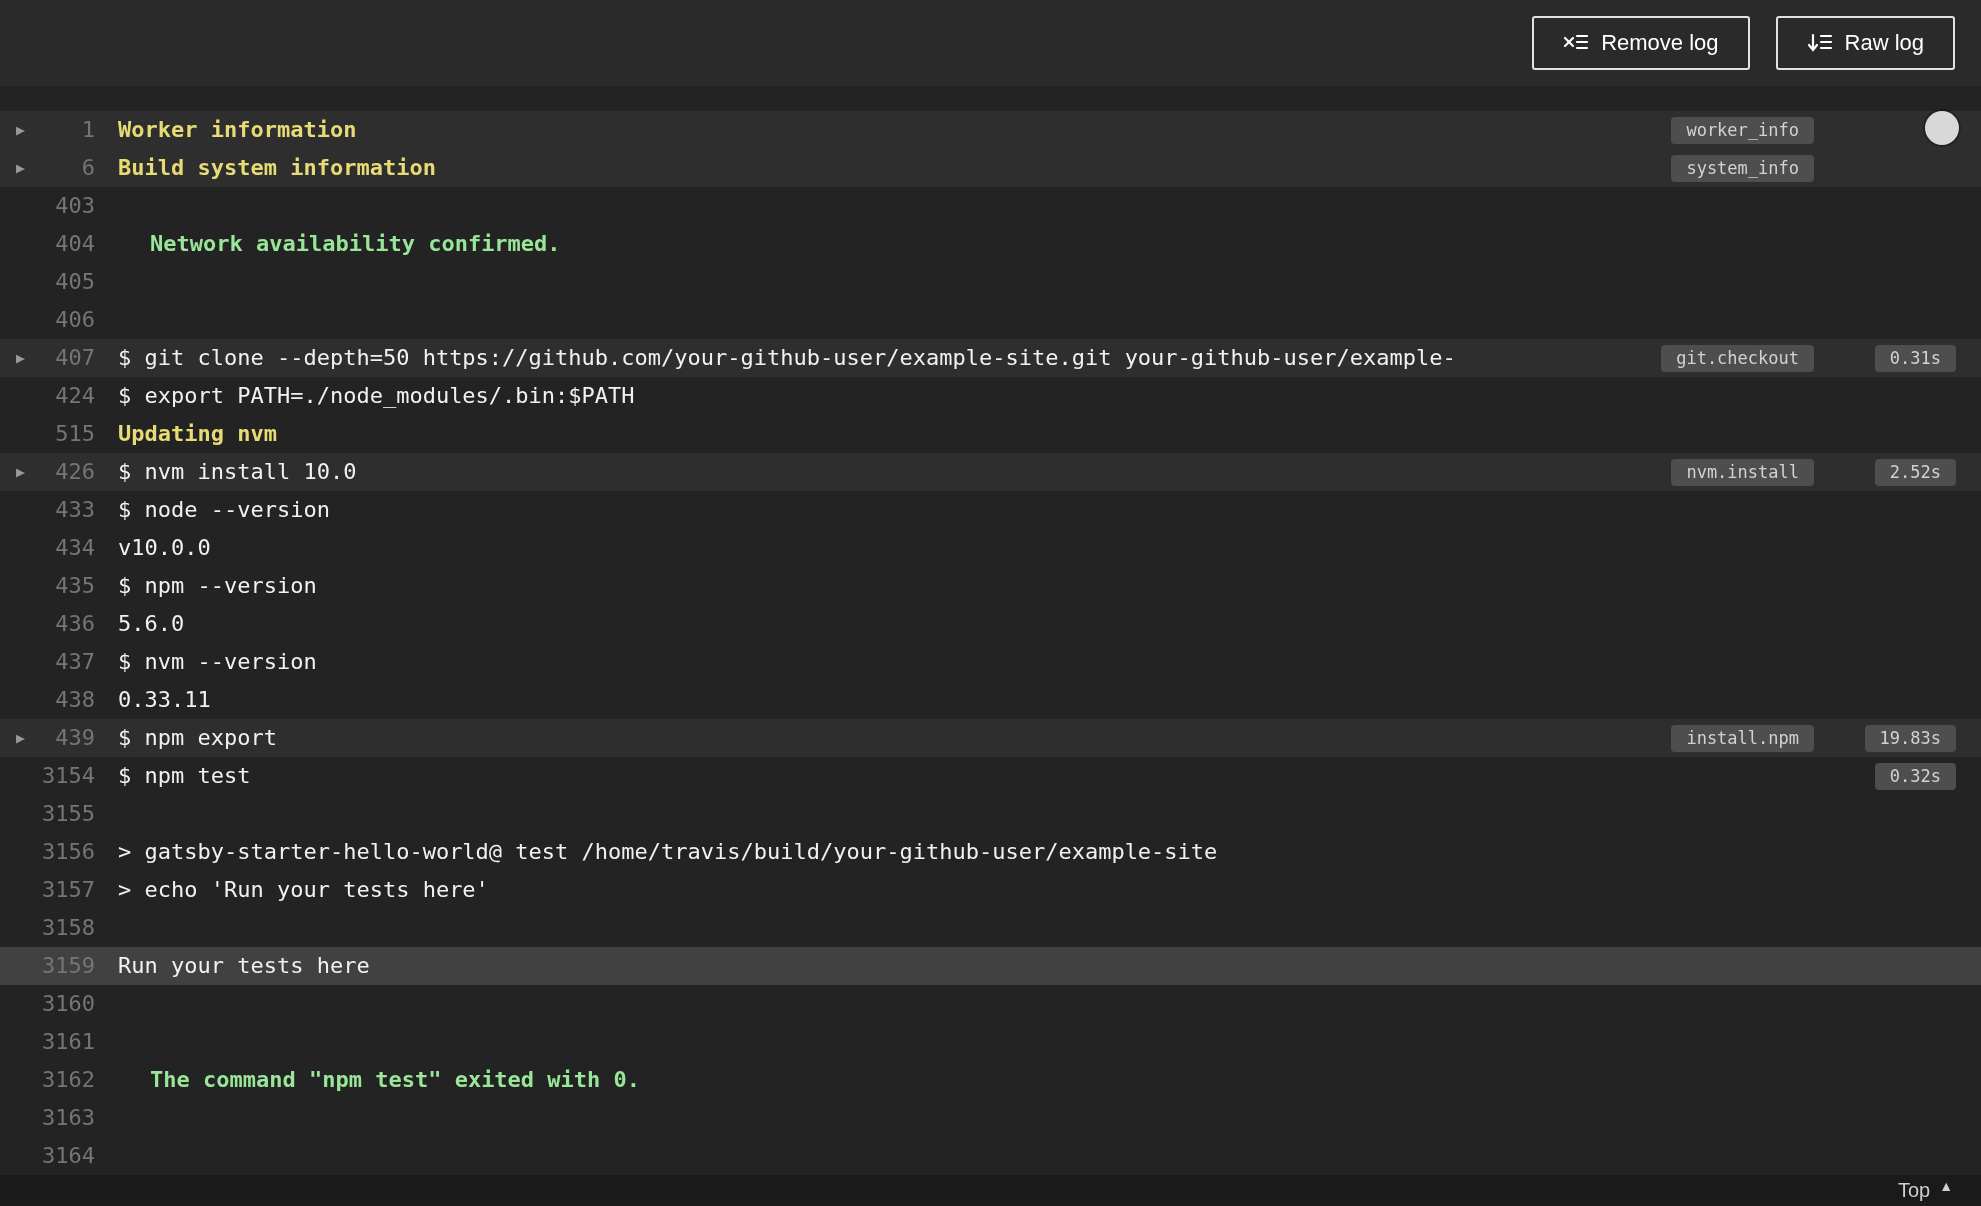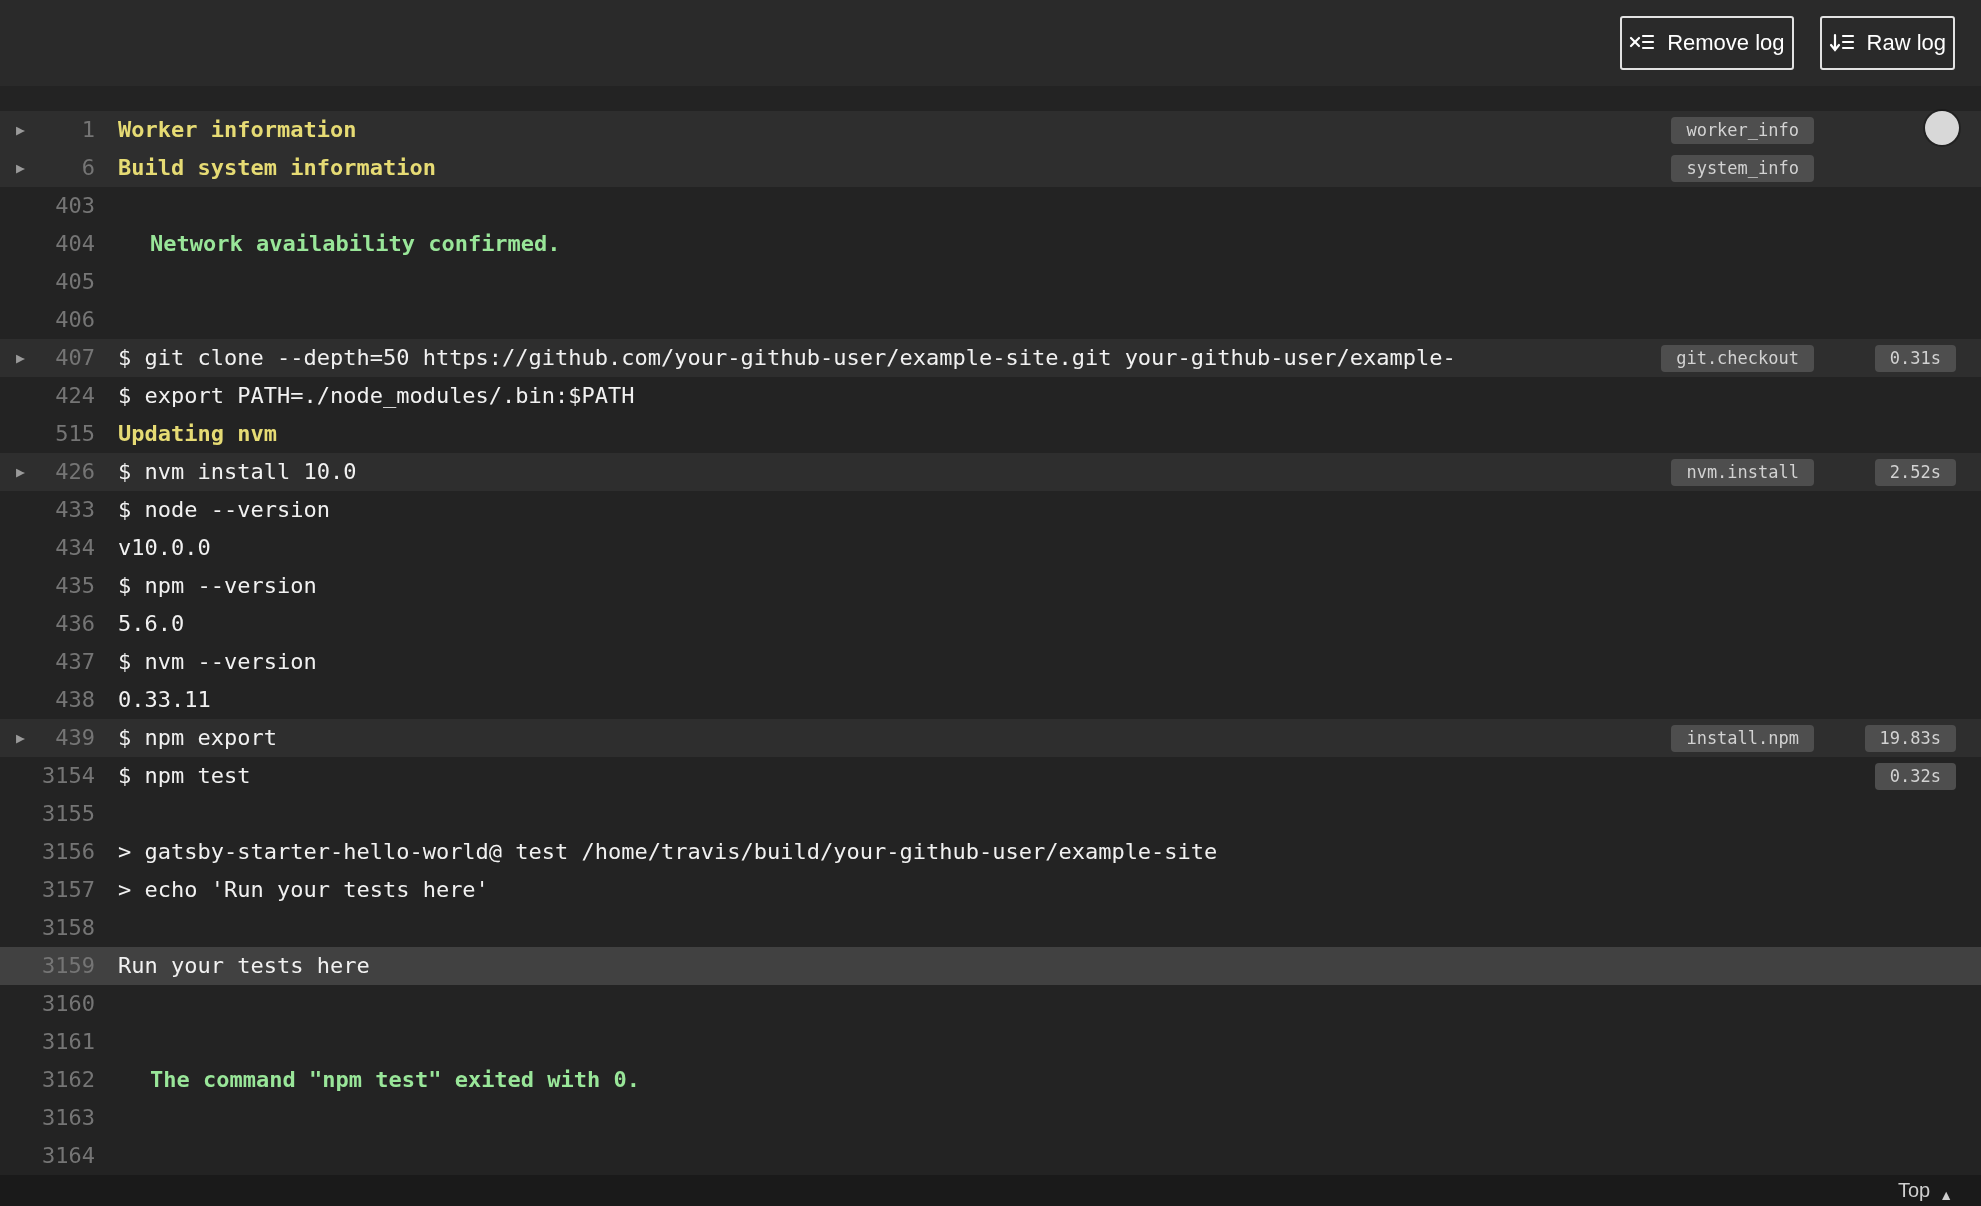--- a/index.html
+++ b/index.html
@@ -25,21 +25,21 @@
   }
   
   .header{
     width:100%;height:86px;
     background:var(--bg-header);
     display:flex;align-items:center;justify-content:flex-end;
     gap:26px;padding-right:26px;
   }
   .toolbar-btn{
     display:flex;align-items:center;gap:12px;
-    height:54px;padding:0 7px;
+    height:54px;padding:0 29px;
     background:transparent;
     border:2px solid var(--btn-border);
     border-radius:3px;
     color:#fff;
     font-family:"Liberation Sans",sans-serif;
     font-size:22px;
     cursor:pointer;
   }
   .toolbar-btn svg{display:block;}
   
@@ -110,21 +110,21 @@
     width:100%;height:31px;
     background:var(--bg-footer);
     display:flex;align-items:center;justify-content:flex-end;
     gap:9px;
     padding-right:28px;
     font-family:"Liberation Sans",sans-serif;
     font-size:20px;
     color:#cfcfcf;
   }
   .caret-up{font-size:14px;line-height:1;color:#cfcfcf;}
-  .top-link{display:flex;align-items:flex-end;gap:9px;cursor:pointer;}
+  .top-link{display:flex;align-items:flex-start;gap:9px;cursor:pointer;}
 </style>
 </head>
 <body>
 
 <div class="header">
   <button class="toolbar-btn">
     <span>
       <svg width="26" height="22" viewBox="0 0 26 22" fill="none" stroke="#ffffff" stroke-width="2.2" stroke-linecap="round">
         <line x1="2" y1="6" x2="10" y2="14"></line>
         <line x1="10" y1="6" x2="2" y2="14"></line>

